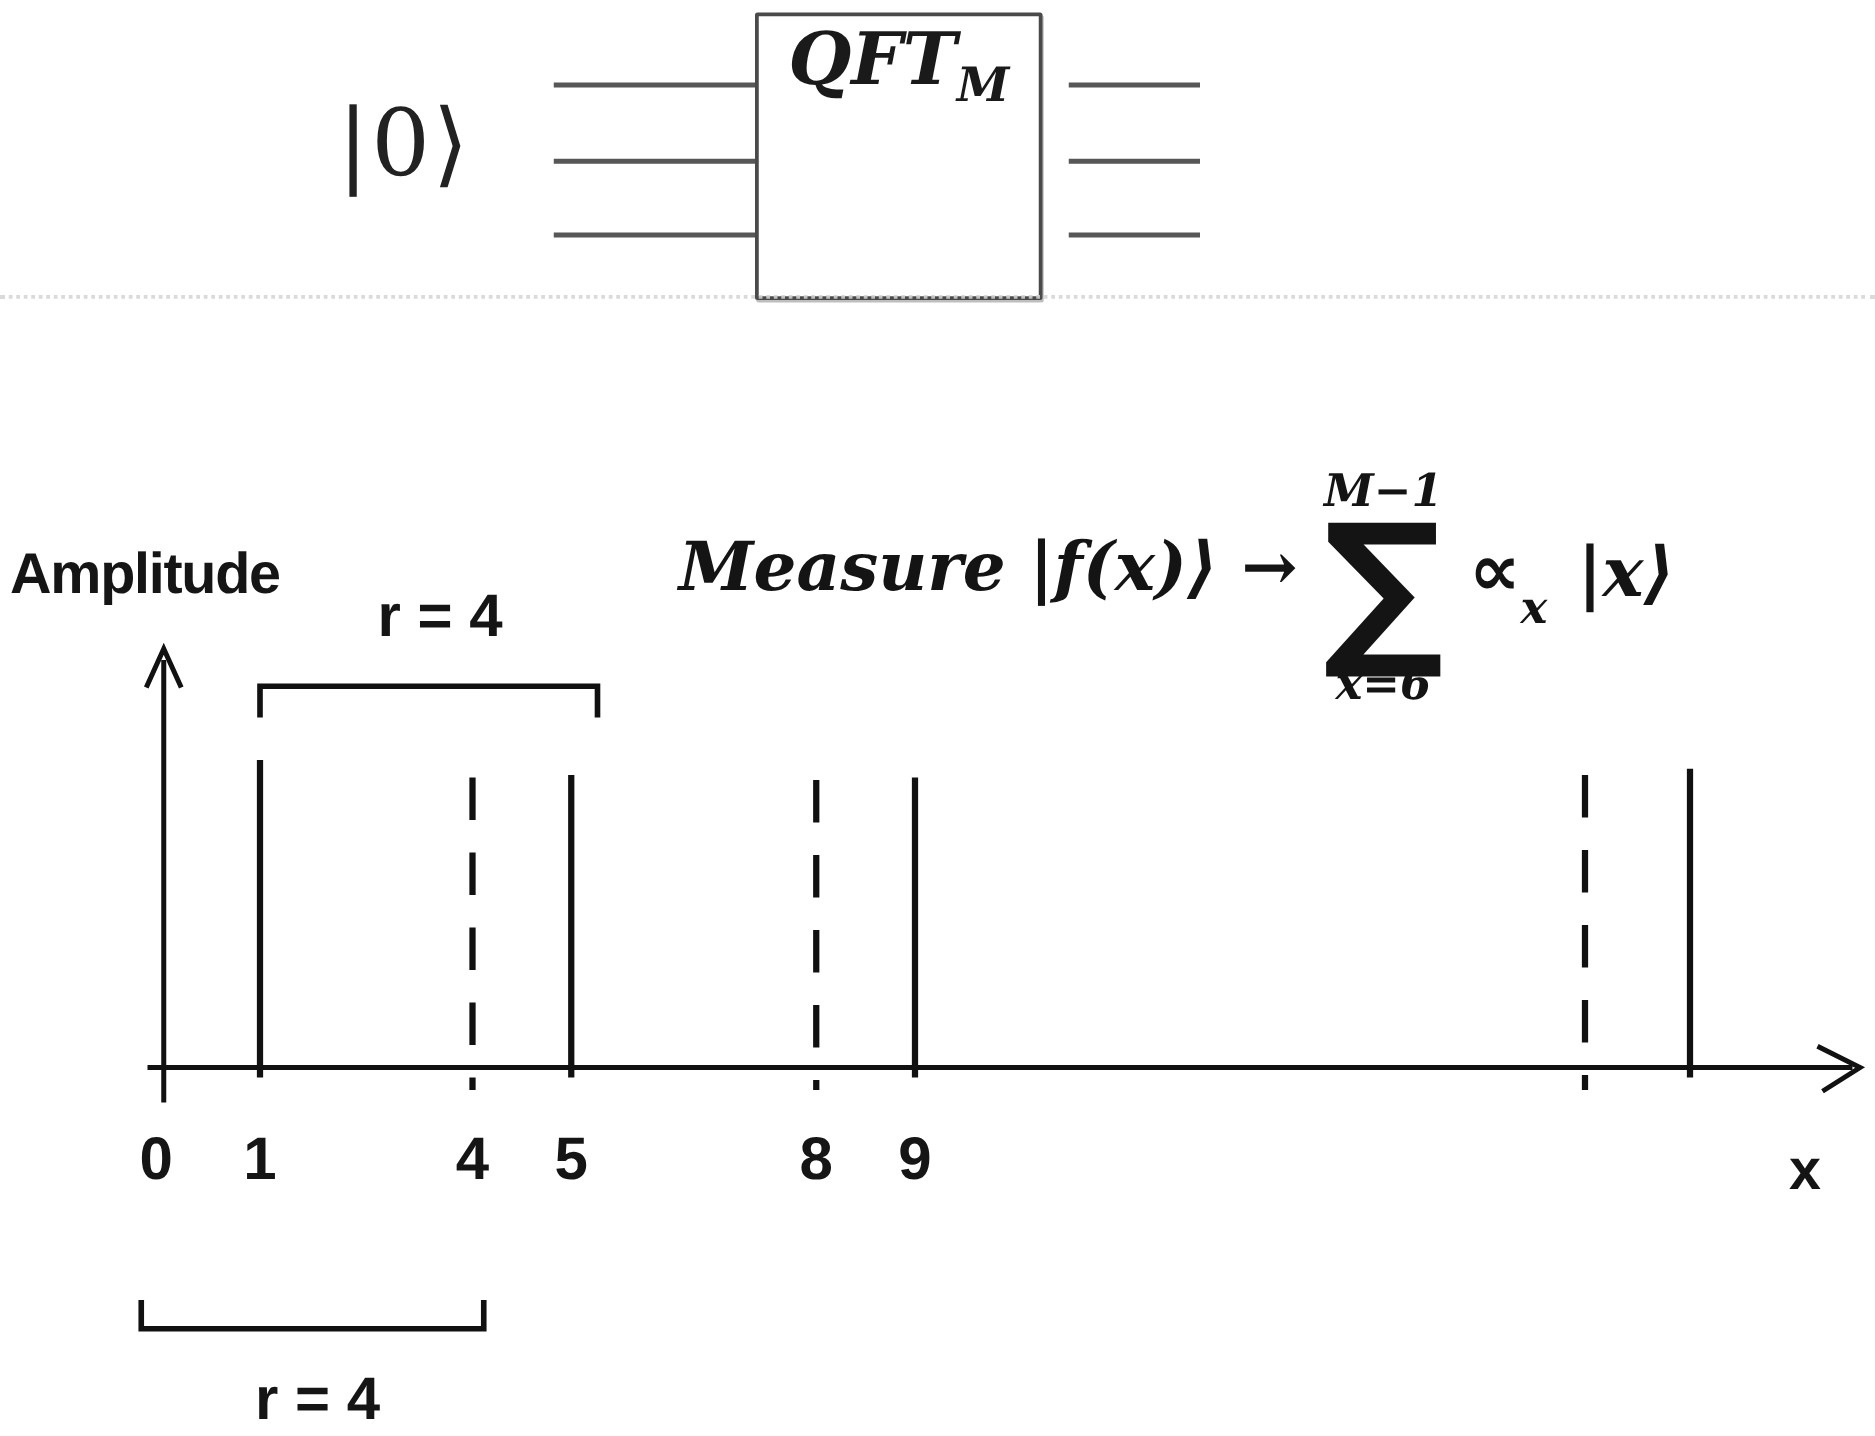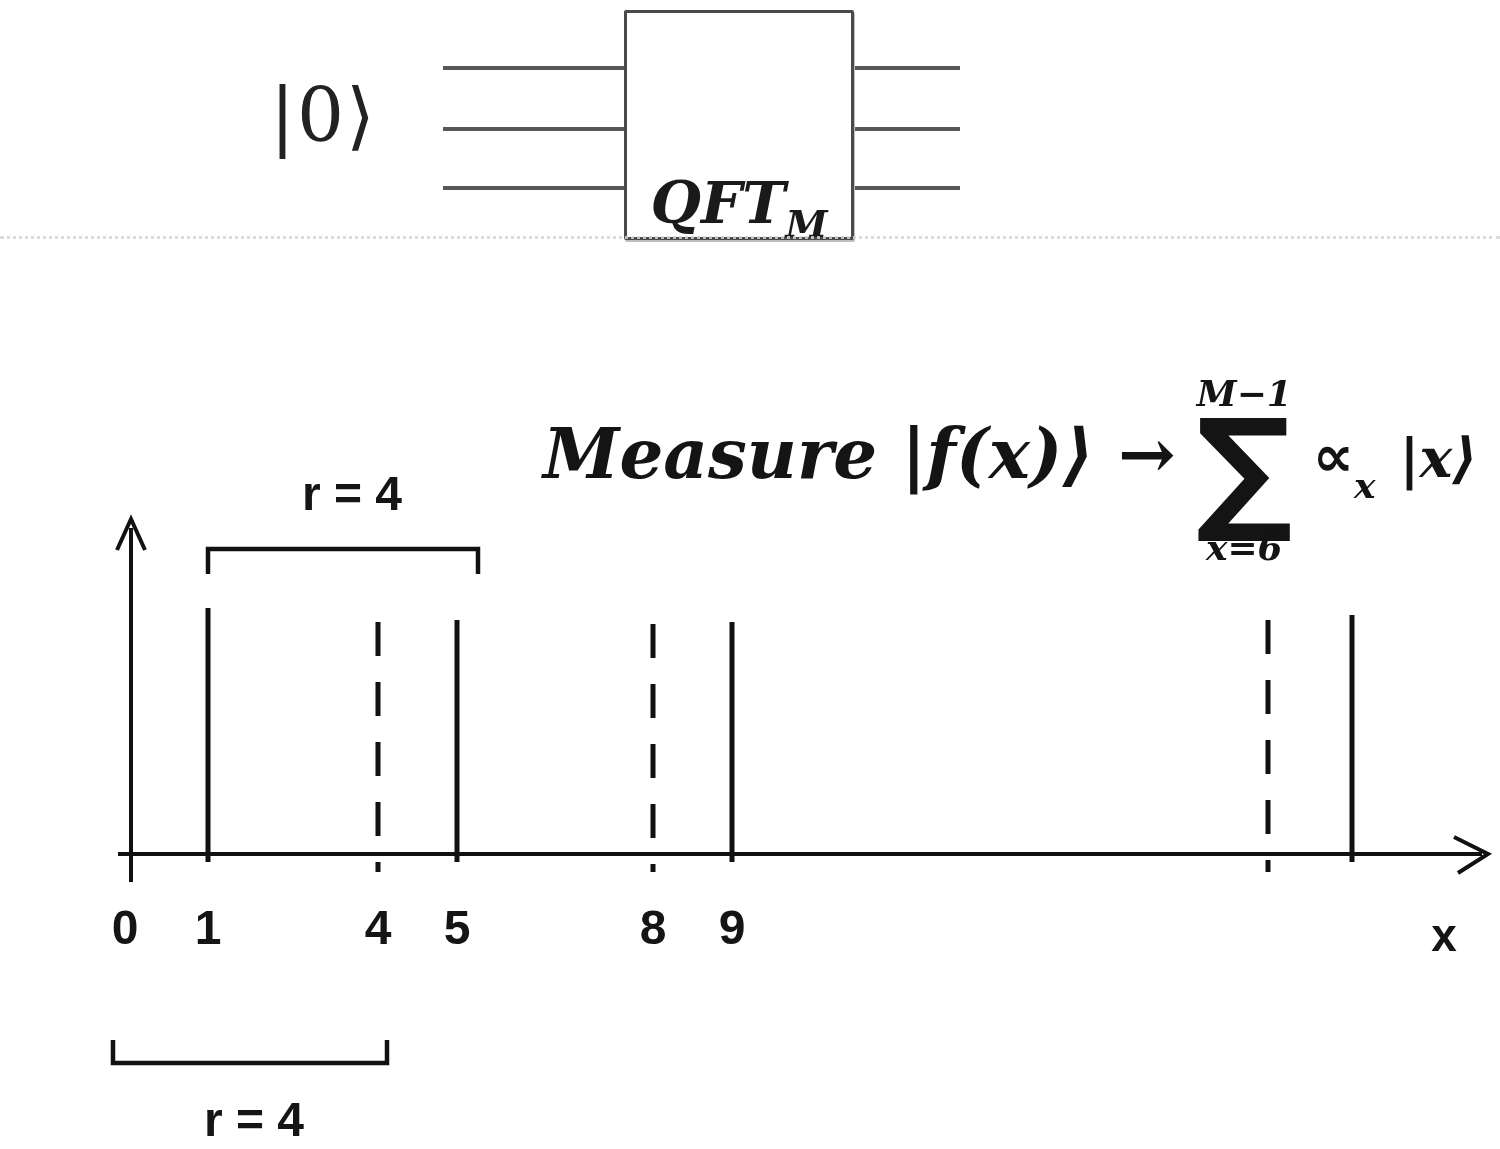--- a/index.html
+++ b/index.html
@@ -15,23 +15,23 @@
   .ket-in{
     position:absolute;left:270px;top:72px;
     font-family:"DejaVu Serif", serif;
     font-size:74px;font-weight:500;color:#222;
     letter-spacing:2px;
   }
   .wire{
     position:absolute;height:4px;background:#575757;
   }
   .gate-box{
-    position:absolute;left:624px;top:10px;width:224px;height:224px;
+    position:absolute;left:604px;top:10px;width:224px;height:224px;
     background:#ffffff;border:3px solid #4a4a4a;border-radius:2px;
-    display:flex;align-items:flex-end;justify-content:center;
+    display:flex;align-items:flex-start;justify-content:center;
     box-shadow:1px 2px 0 rgba(70,70,70,.35);
   }
   .gate-label{
     font-family:"DejaVu Serif", serif;
     font-style:italic;font-weight:600;
     font-size:58px;color:#1a1a1a;white-space:nowrap;
   }
   .gate-label sub{
     font-size:38px;line-height:0;vertical-align:-14px;
   }
@@ -40,21 +40,21 @@
     border-top:3px dotted #d4d4d4;opacity:.85;
   }
   
   .formula{
     position:absolute;left:543px;top:332px;height:276px;
     display:flex;align-items:center;
     font-family:"DejaVu Serif", serif;color:#141414;
     white-space:nowrap;
   }
   .measure-text{
-    font-style:italic;font-weight:600;font-size:69px;
+    font-style:italic;font-weight:600;font-size:54px;
     margin-bottom:34px;
   }
   .sum-col{
     display:flex;flex-direction:column;align-items:center;
     margin:0 14px 0 20px;
   }
   .sum-limit{
     font-style:italic;font-weight:700;font-size:36px;
     font-family:"DejaVu Serif", serif;line-height:1;
   }
@@ -137,20 +137,21 @@
         <line x1="653" x2="653" y1="624" y2="872" stroke="#111" stroke-width="5" stroke-dasharray="34 26"></line>
         <line x1="732" x2="732" y1="622" y2="862" stroke="#111" stroke-width="5"></line>
         <line x1="1268" x2="1268" y1="620" y2="872" stroke="#111" stroke-width="5" stroke-dasharray="34 26"></line>
         <line x1="1352" x2="1352" y1="615" y2="862" stroke="#111" stroke-width="5"></line>
       </g>
 
     <path d="M 208 574 L 208 549 L 478 549 L 478 574" fill="none" stroke="#111" stroke-width="4.5"></path>
     <path d="M 113 1040 L 113 1063 L 387 1063 L 387 1040" fill="none" stroke="#111" stroke-width="4.5"></path>
   </svg>
 
+  <div class="plot-label amplitude-label">Amplitude</div>
   <div class="plot-label r4-top">r = 4</div>
   <div class="plot-label r4-bottom">r = 4</div>
   <div class="plot-label x-axis-label">x</div>
   <div id="ticks">
       <span class="tick" style="left: 125px;">0</span>
       <span class="tick" style="left: 208px;">1</span>
       <span class="tick" style="left: 378px;">4</span>
       <span class="tick" style="left: 457px;">5</span>
       <span class="tick" style="left: 653px;">8</span>
       <span class="tick" style="left: 732px;">9</span>

